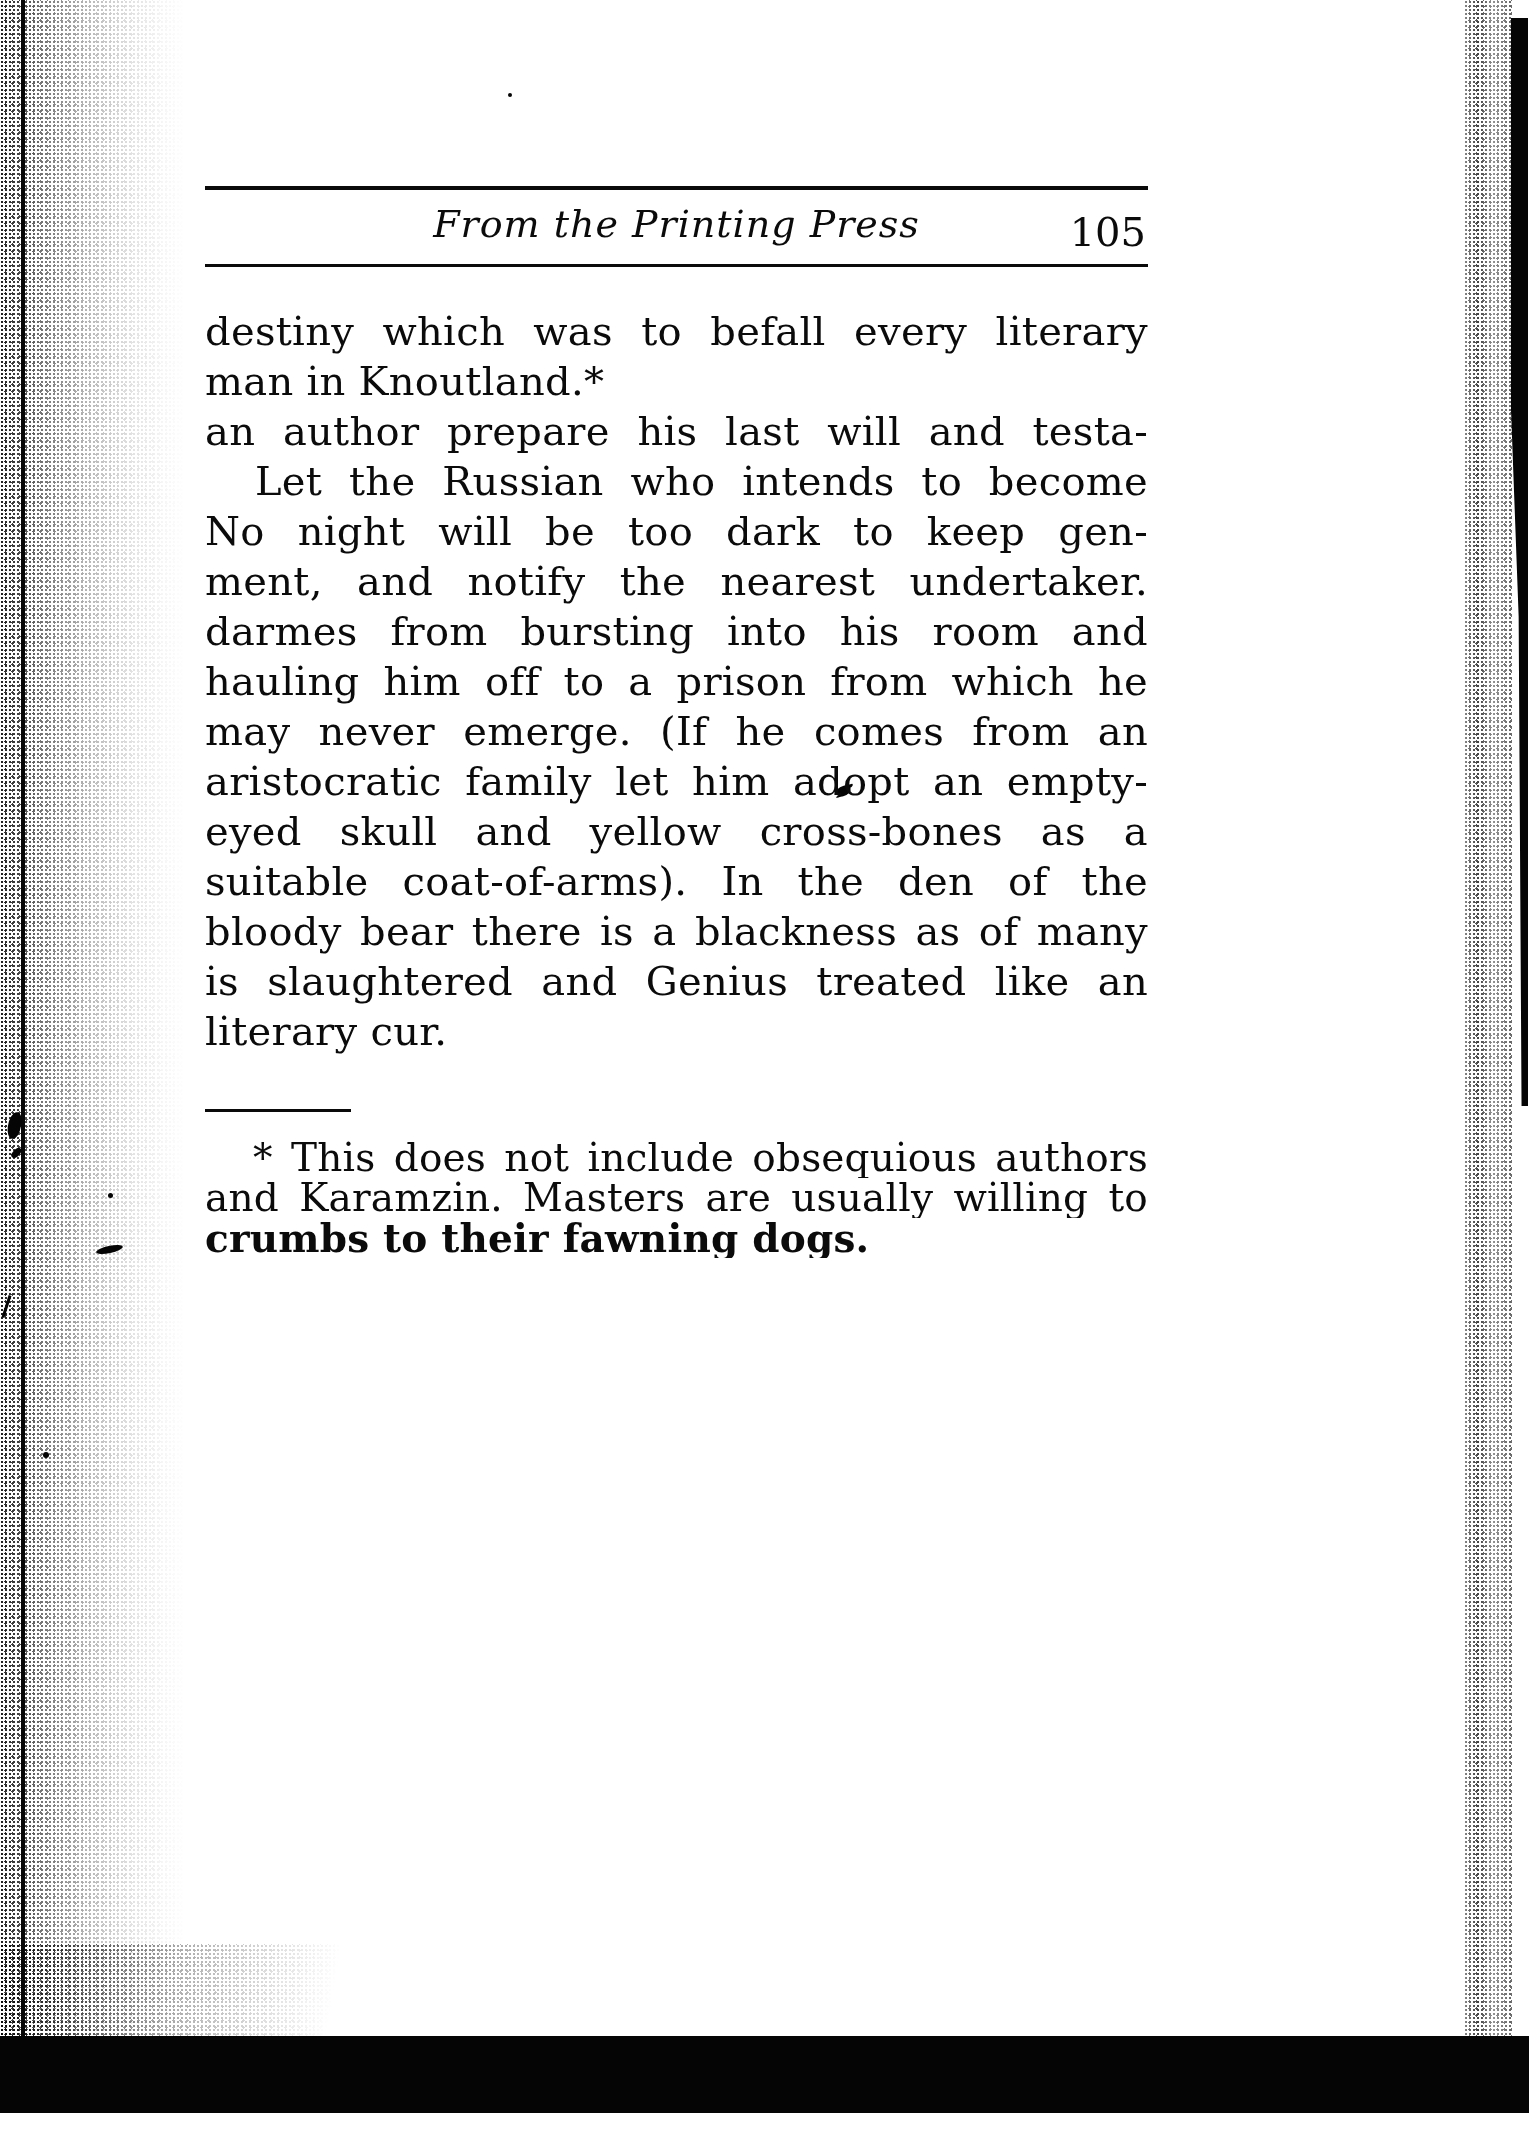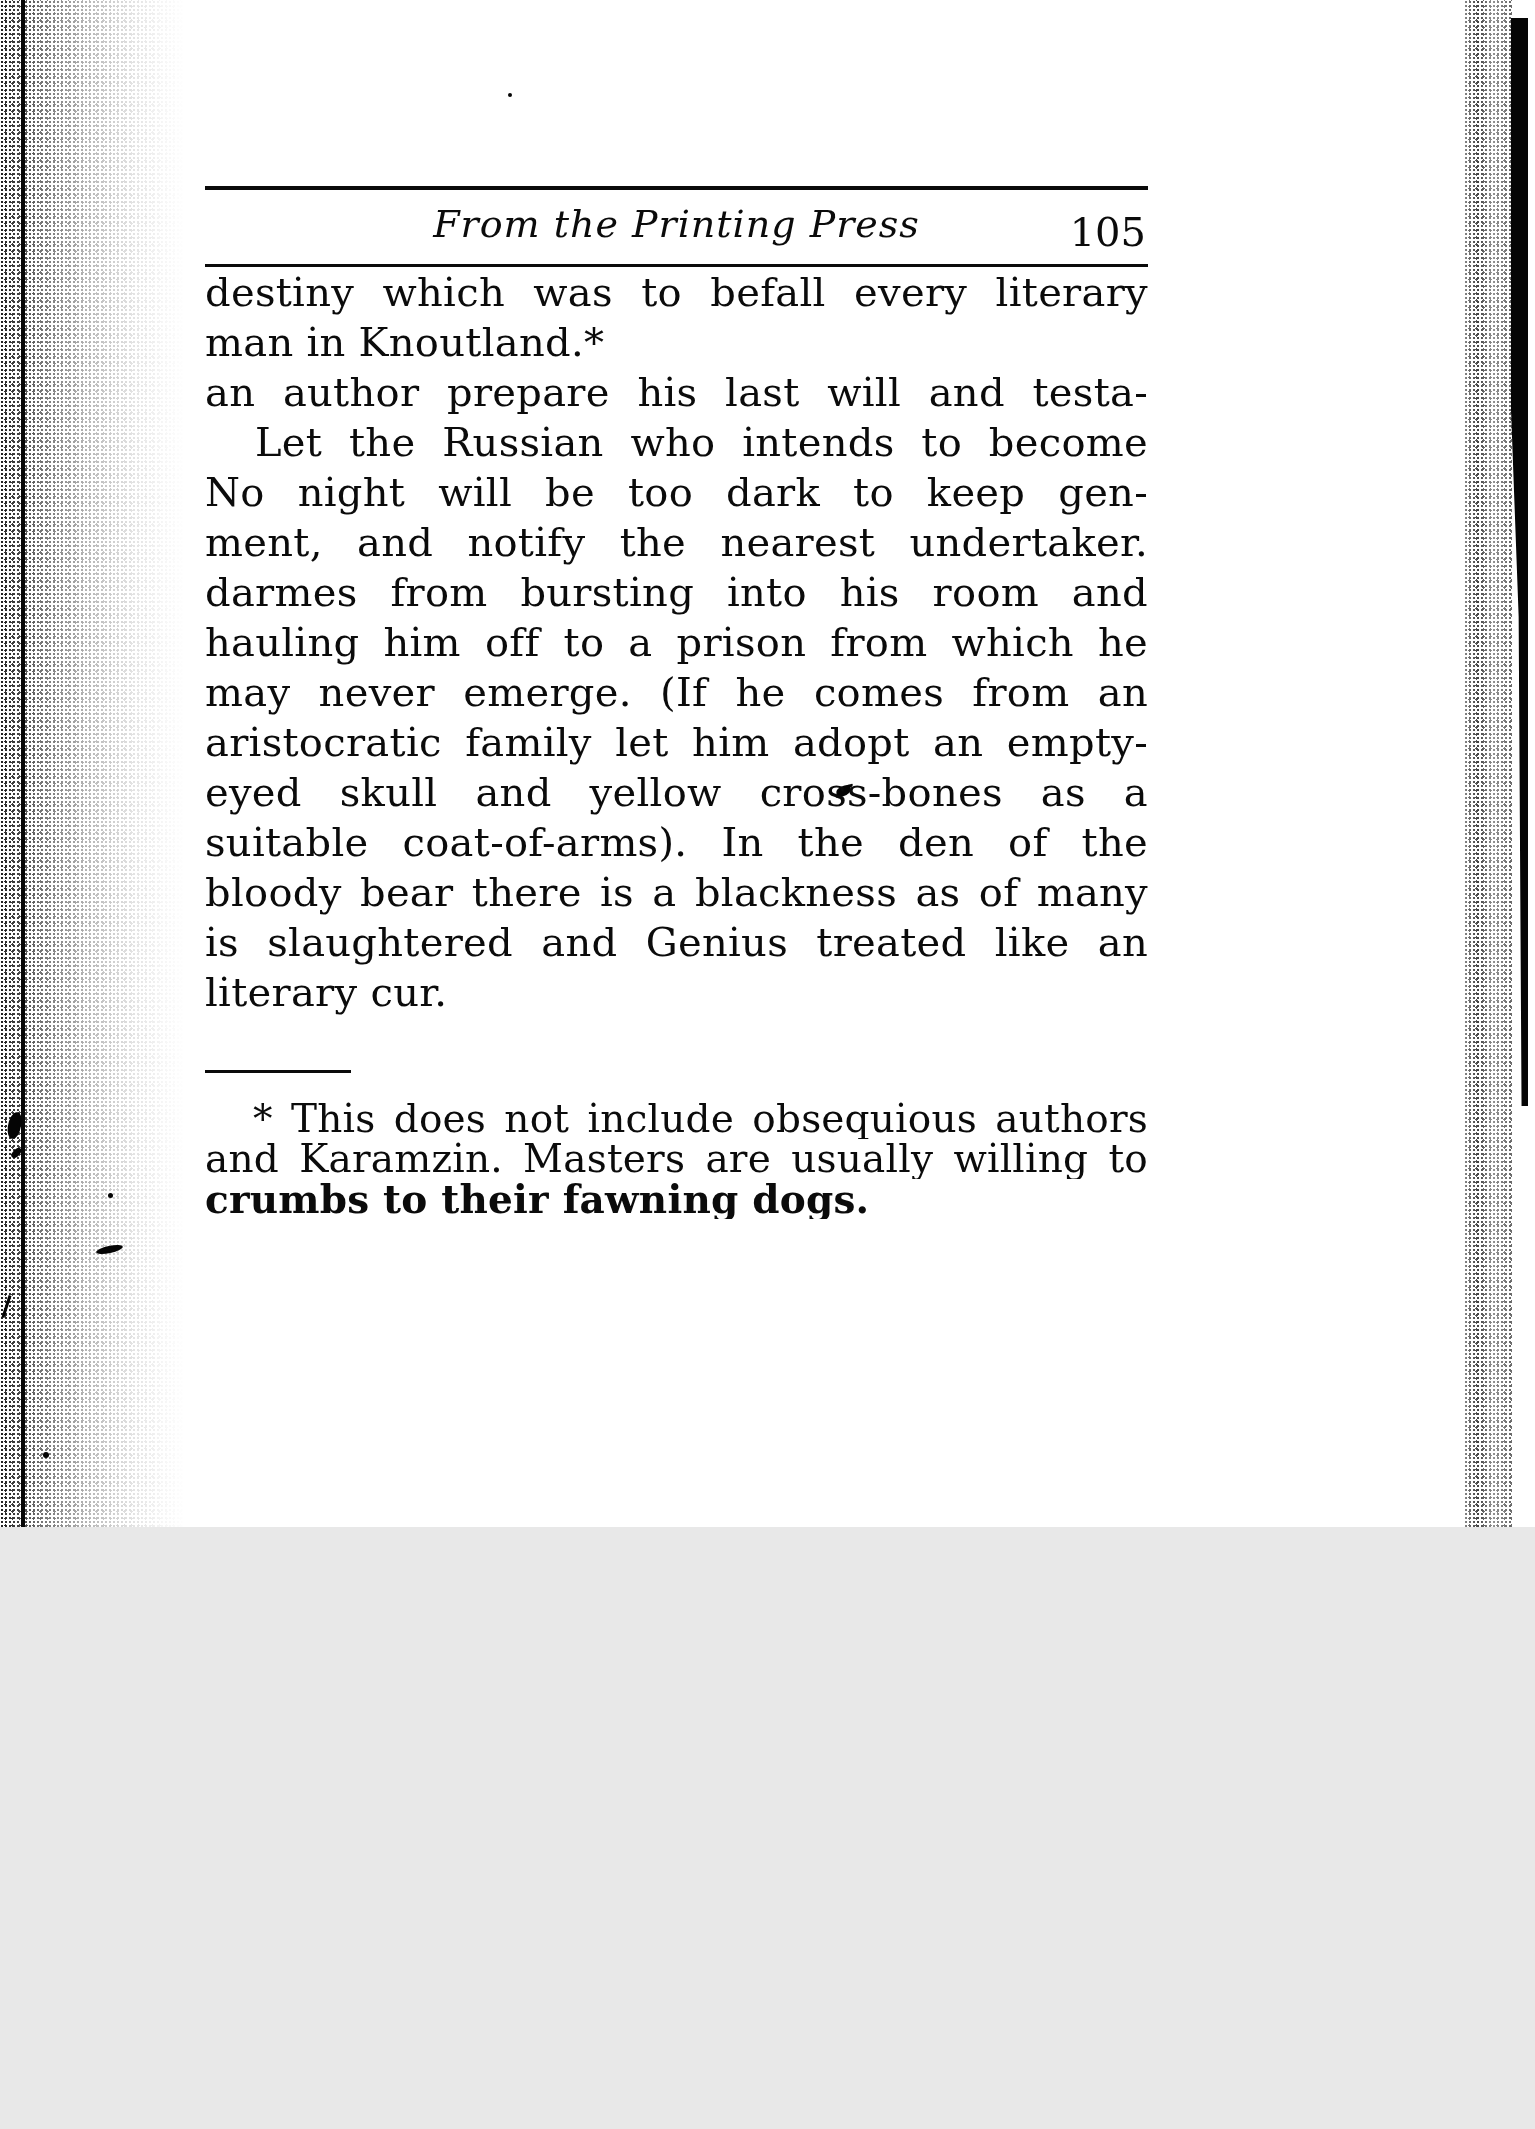--- a/index.html
+++ b/index.html
@@ -1,19 +1,19 @@
 <!DOCTYPE html>
 <html><head>
 <meta charset="utf-8">
 <style>
   html, body { margin: 0; padding: 0; background: #e8e8e8; }
   .page {
     position: relative;
     width: 1535px;
-    height: 1527px;
+    height: 2129px;
     background: #ffffff;
     overflow: hidden;
     font-family: "DejaVu Serif", "Liberation Serif", serif;
     color: #0b0b0b;
   }
 
   
   .stipple {
     position: absolute;
     background-image:
@@ -80,21 +80,21 @@
     font-size: 38px;
     line-height: 56px;
     letter-spacing: 1px;
   }
   .head-pagenum {
     position: absolute; right: 2px; top: 8px;
     font-size: 40px;
     line-height: 56px;
   }
 
-  .body-text { }
+  .body-text { margin-top: 39px; }
   .bline {
     font-size: 40px;
     line-height: 50px;
     height: 50px;
     letter-spacing: 0.3px;
     text-align: justify;
     text-align-last: justify;
     overflow: hidden;
     white-space: normal;
   }

